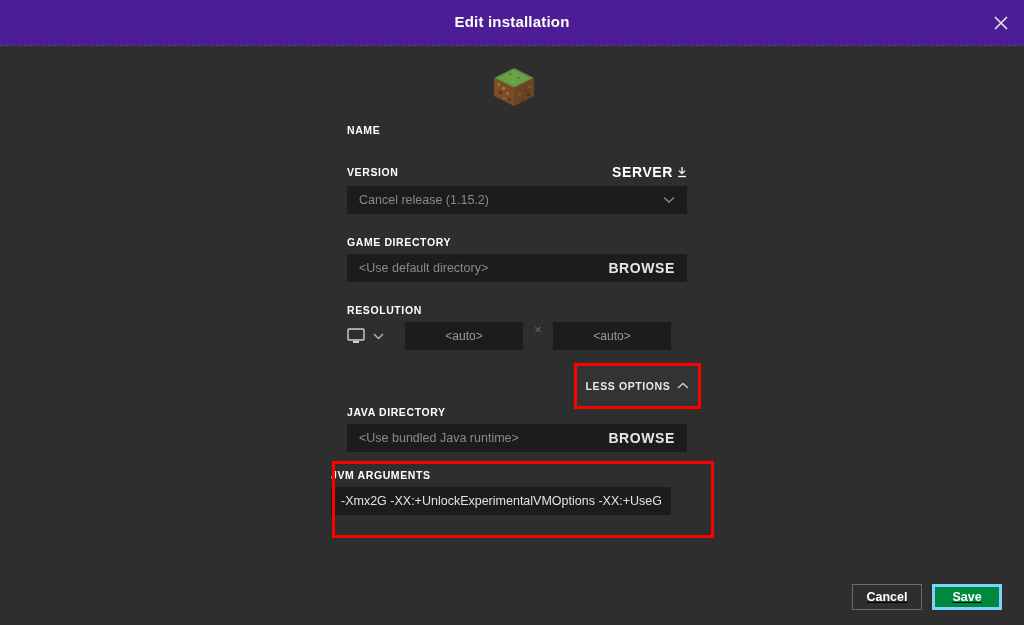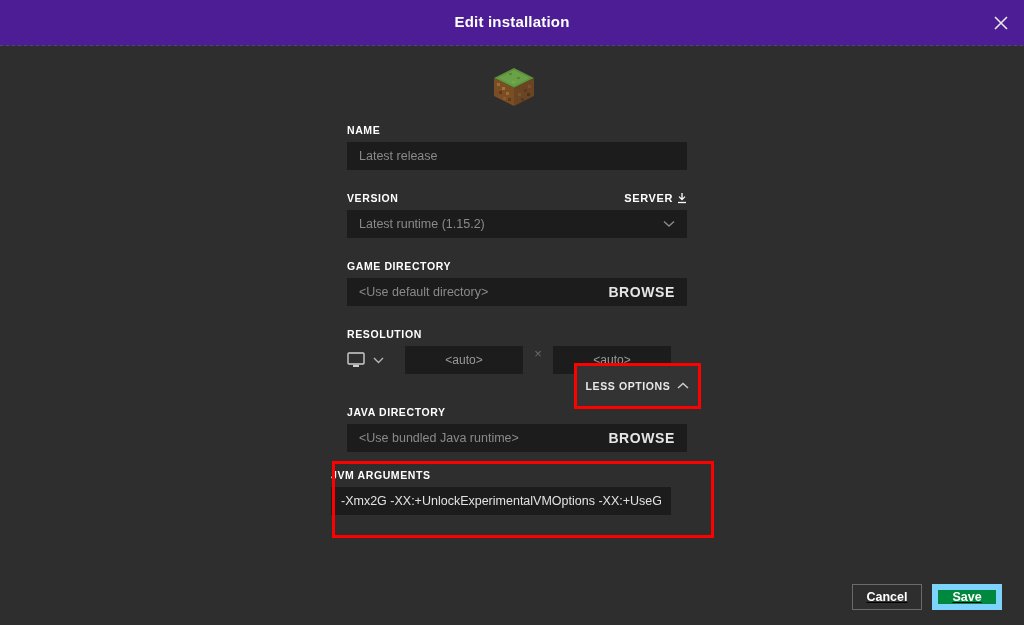--- a/index.html
+++ b/index.html
@@ -60,21 +60,21 @@
     color: #ffffff;
     font-size: 10.5px; font-weight: bold;
     letter-spacing: .6px;
     margin-bottom: 6px;
   }
   .label-row {
     display: flex; align-items: center; justify-content: space-between;
   }
   .server-link {
     display: flex; align-items: center; gap: 4px;
-    color: #ffffff; font-size: 11px; font-weight: bold;
+    color: #ffffff; font-size: 14px; font-weight: bold;
     letter-spacing: .6px; cursor: pointer;
   }
   .server-link svg { display:block; }
 
   .input {
     position: relative;
     width: 340px; height: 28px;
     background: #1c1c1c;
     display: flex; align-items: center;
     padding: 0 12px;
@@ -182,21 +182,21 @@
     cursor: pointer;
   }
   .btn-cancel {
     background: #2e2e2e;
     border: 1px solid #6a6a6a;
     color: #ffffff;
     width: 70px;
   }
   .btn-save {
     background: #00883e;
-    border: 6px solid #7dd3fc;
+    border: 3px solid #7dd3fc;
     color: #ffffff;
     width: 58px;
   }
 </style>
 </head>
 <body>
 
 <div class="screen">
 
   <div class="titlebar">
@@ -234,41 +234,38 @@
 
       <rect x="18" y="9" width="3" height="2" fill="#55863a"></rect>
       <rect x="26" y="13" width="3" height="2" fill="#55863a"></rect>
       <rect x="21" y="17" width="3" height="2" fill="#76ab4e"></rect>
     </svg>
   </div>
 
   <div class="form">
 
     <div class="field-label">NAME</div>
-    <div class="input">
-      <span class="value">Latest release</span>
-    </div>
 
     <div class="gap"></div>
 
     <div class="label-row">
       <div class="field-label" style="margin-bottom:0">VERSION</div>
       <div class="server-link">
         <span>SERVER</span>
         <span>
           <svg width="10" height="11" viewBox="0 0 10 11">
             <path d="M5 0 L5 6 M2 3.6 L5 6.6 L8 3.6" stroke="#ffffff" stroke-width="1.3" fill="none"></path>
             <path d="M1 9.5 L9 9.5" stroke="#ffffff" stroke-width="1.3"></path>
           </svg>
         </span>
       </div>
     </div>
     <div style="height:6px"></div>
     <div class="input">
-      <span class="value">Latest runtime (1.15.2)</span>
+      <span class="value">Cancel release (1.15.2)</span>
       <span class="chev-right">
         <svg width="12" height="8" viewBox="0 0 12 8">
           <path d="M1 1.5 L6 6 L11 1.5" stroke="#8a8a8a" stroke-width="1.4" fill="none"></path>
         </svg>
       </span>
     </div>
 
     <div class="gap"></div>
 
     <div class="field-label">GAME DIRECTORY</div>

